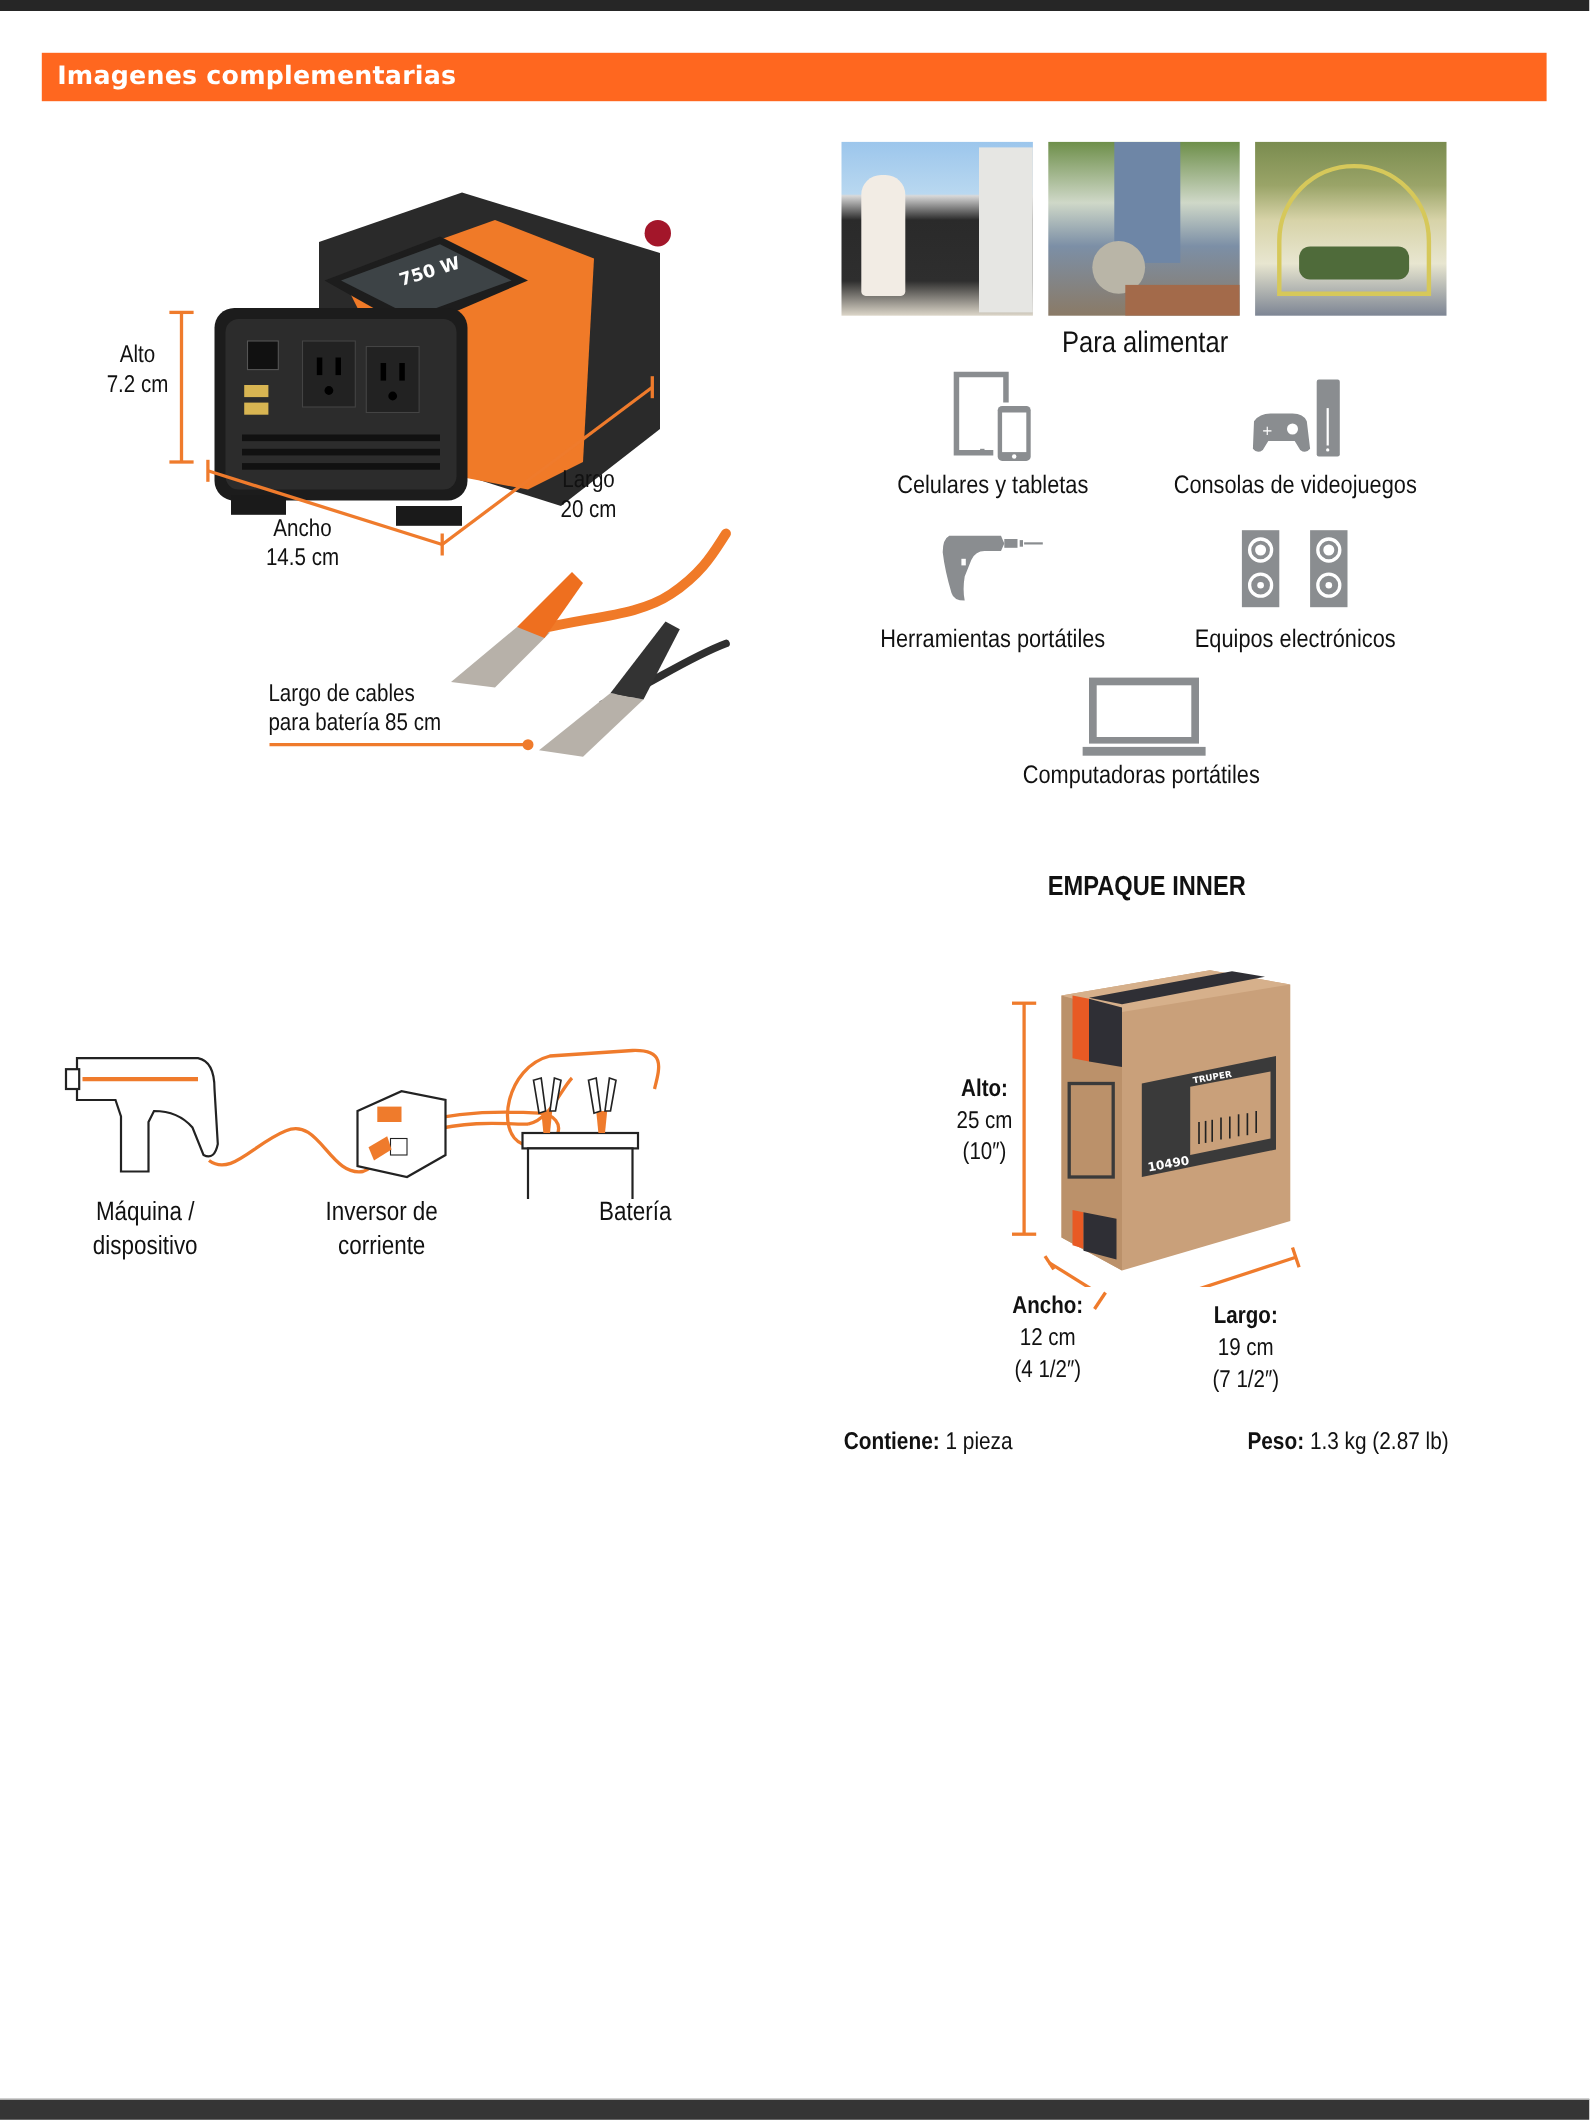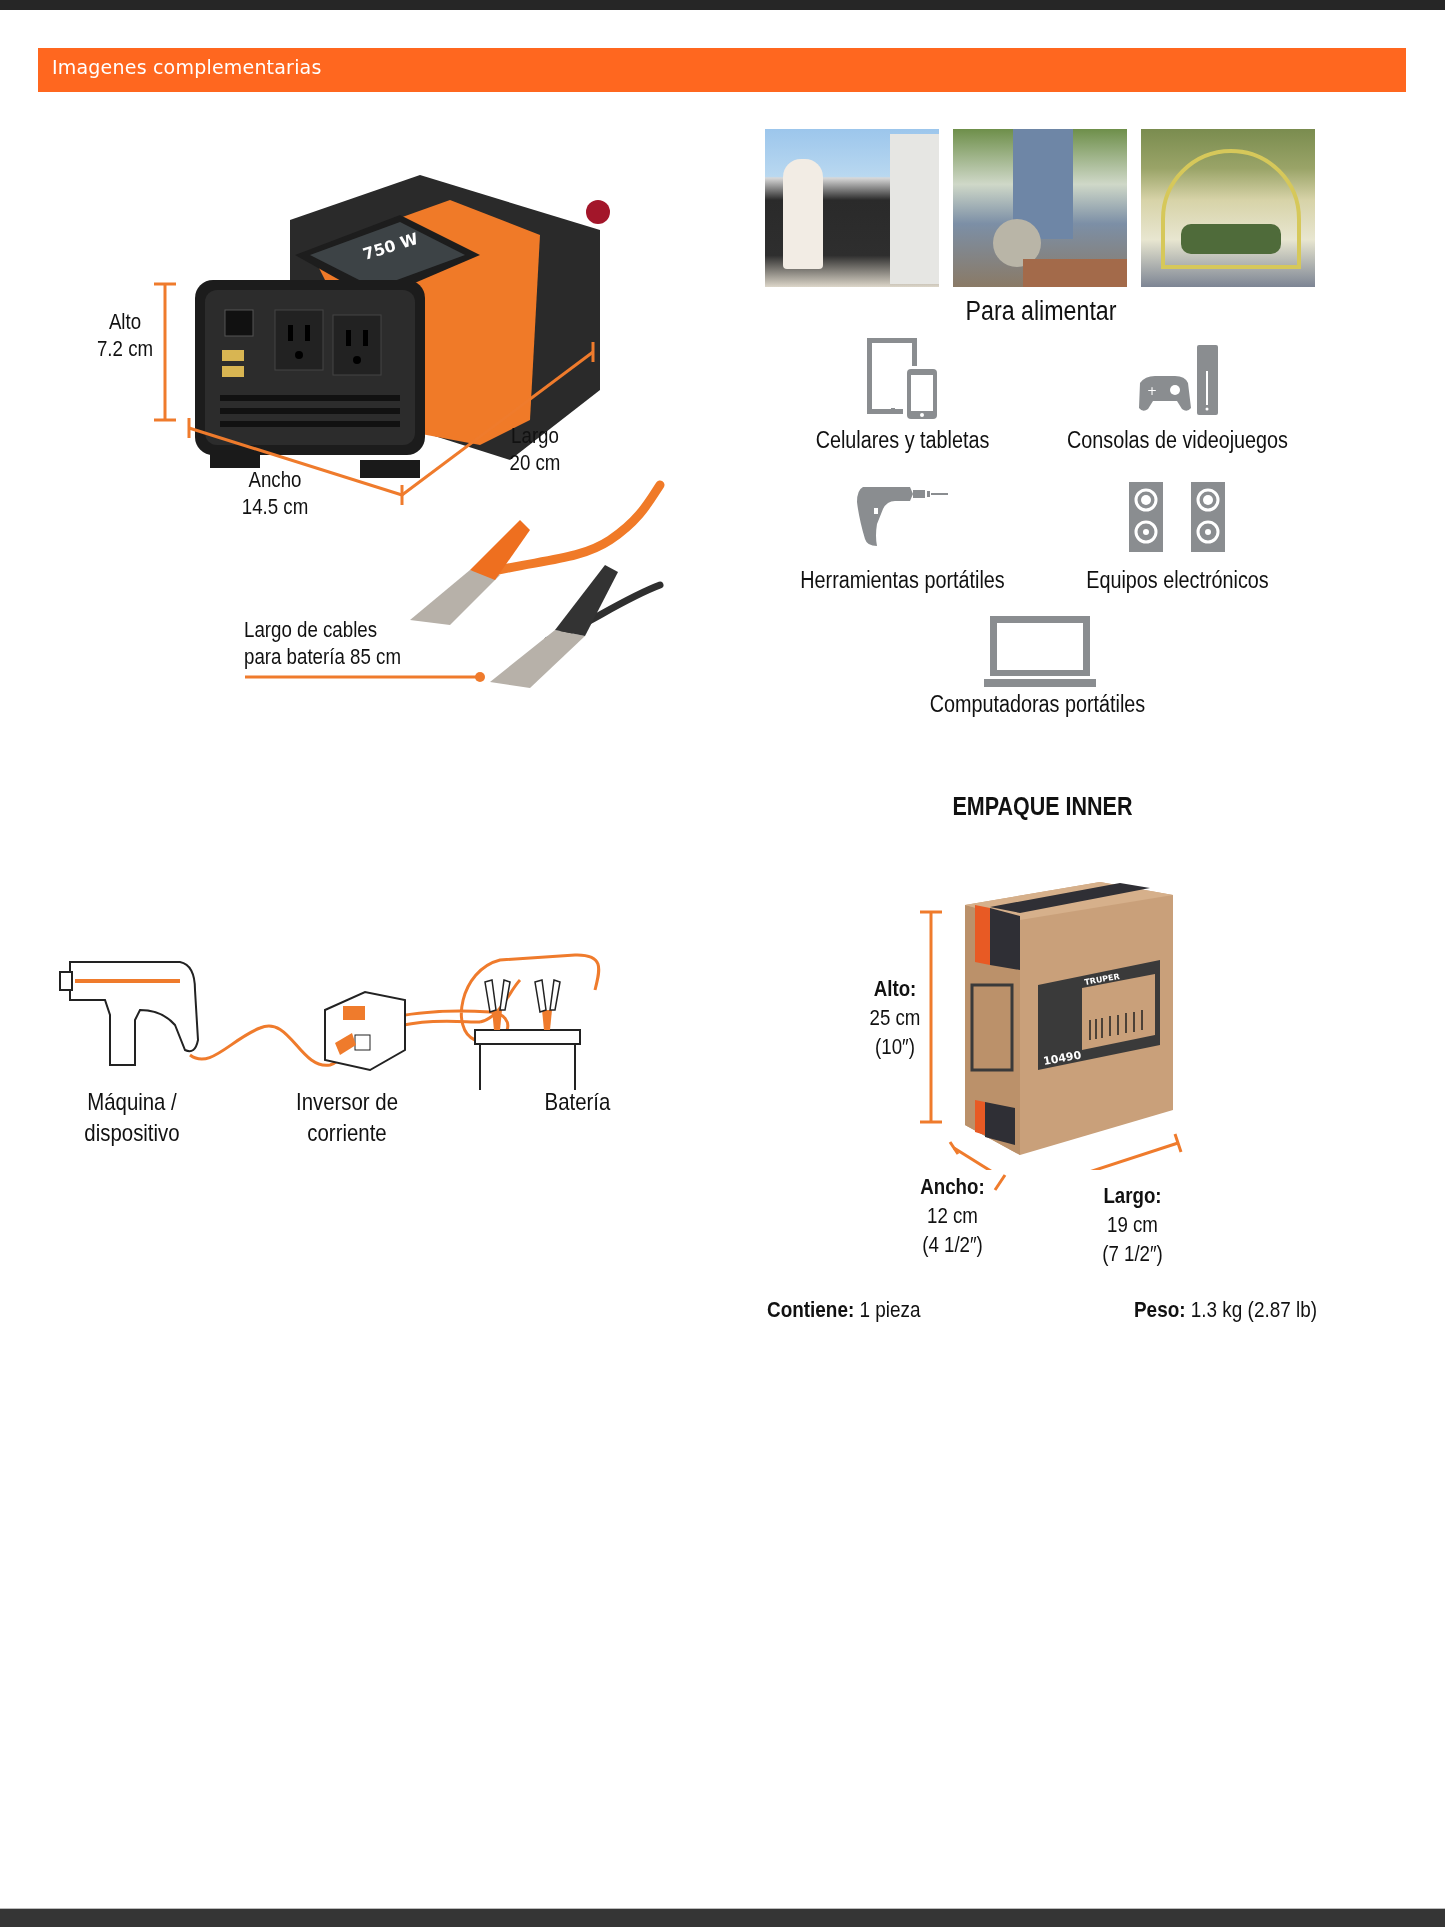--- a/index.html
+++ b/index.html
@@ -1,21 +1,21 @@
 <!DOCTYPE html>
 <html><head>
 <meta charset="utf-8">
 <style>
   html, body { margin:0; padding:0; }
   body { width:1445px; height:1927px; position:relative; background:#ffffff; font-family:"Liberation Sans", sans-serif; overflow:hidden; color:#111; }
   .abs { position:absolute; }
   .topbar { left:0; top:0; width:1445px; height:10px; background:#262626; }
   .bottombar { left:0; top:1908px; width:1445px; height:19px; background:#353535; border-top:1px solid #bbb; }
   .header { left:38px; top:48px; width:1368px; height:44px; background:#ff671f; }
-  .header-title { left:14px; top:8px; color:#fff; font-family:"DejaVu Sans", sans-serif; font-weight:normal; font-size:19px; letter-spacing:0.2px; }
+  .header-title { left:14px; top:8px; color:#fff; font-family:"DejaVu Sans", sans-serif; font-weight:bold; font-size:23px; letter-spacing:0.2px; }
   .lbl { font-family:"Liberation Sans", sans-serif; font-size:22px; color:#111; text-align:center; line-height:27px; transform:scaleX(0.85); transform-origin:center top; }
   .lbl-left { text-align:left; transform-origin:left top; }
   .lbl-b { font-weight:bold; }
   .photo { border:none; overflow:hidden; }
   .icon-label { font-size:23px; color:#111; text-align:center; white-space:nowrap; transform:scaleX(0.86); }
   .section-title { font-size:25px; font-weight:bold; transform:scaleX(0.86); text-align:center; }
   .foot { font-size:22px; white-space:nowrap; transform:scaleX(0.86); transform-origin:left top; }
   .foot b { font-weight:bold; }
 </style>
 </head>

